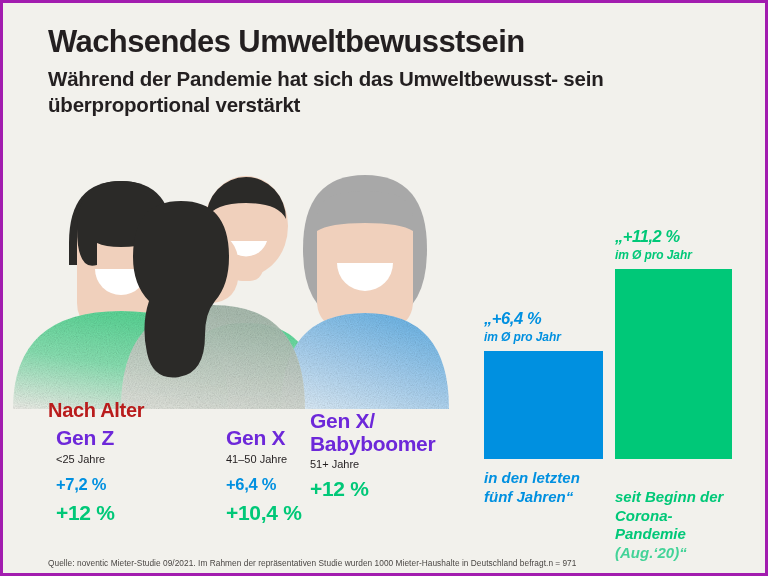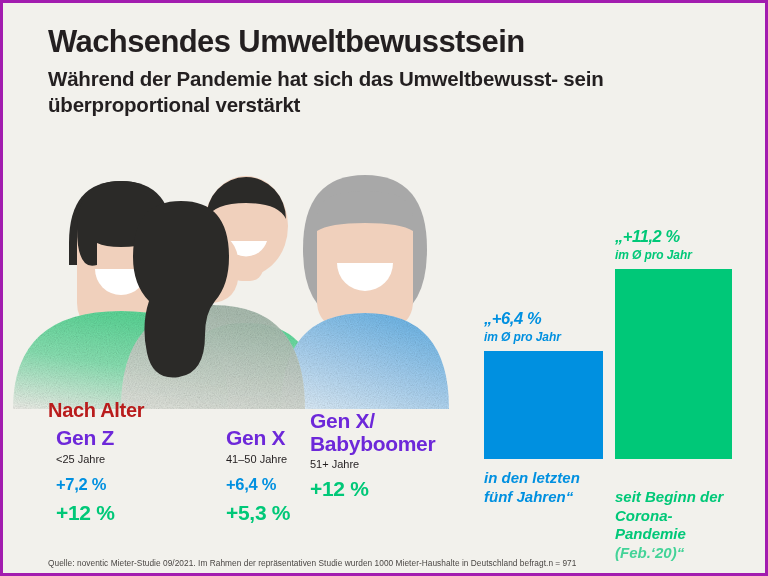--- a/index.html
+++ b/index.html
@@ -271,21 +271,21 @@
         <div class="gen-range">&lt;25 Jahre</div>
         <div class="gen-v1">+7,2 %</div>
         <div class="gen-v2">+12 %</div>
       </div>
 
 
       <div class="age-col c2">
         <div class="gen-name">Gen X</div>
         <div class="gen-range">41–50 Jahre</div>
         <div class="gen-v1">+6,4 %</div>
-        <div class="gen-v2">+5,3 %</div>
+        <div class="gen-v2">+10,4 %</div>
       </div>
 
       <div class="age-col c3">
         <div class="gen-name">Gen X/
 Babyboomer</div>
         <div class="gen-range">51+ Jahre</div>
         <div class="gen-v2">+12 %</div>
       </div>
 
     </div>
@@ -306,21 +306,21 @@
     <div class="bar-group g1" style="top:66px;height:190px;">
       <div class="bar-label">
         <div class="bar-value g1-text">„+11,2 %</div>
         <div class="bar-sub g1-text">im Ø pro Jahr</div>
       </div>
       <div class="bar-rect"></div>
       <div class="bar-caption g1-text">
         <span>seit Beginn der
 Corona-
 Pandemie</span>
-        <span class="faint" style="display:block;opacity:0.72;">(Feb.‘20)“</span>
+        <span class="faint" style="display:block;opacity:0.72;">(Aug.‘20)“</span>
       </div>
     </div>
 
   </div>
 
   <div class="footer">
     <div class="footer-source">Quelle: noventic Mieter-Studie 09/2021. Im Rahmen der repräsentativen Studie wurden 1000 Mieter-Haushalte in Deutschland befragt.</div>
     <div class="footer-n">n = 971</div>
   </div>
 

